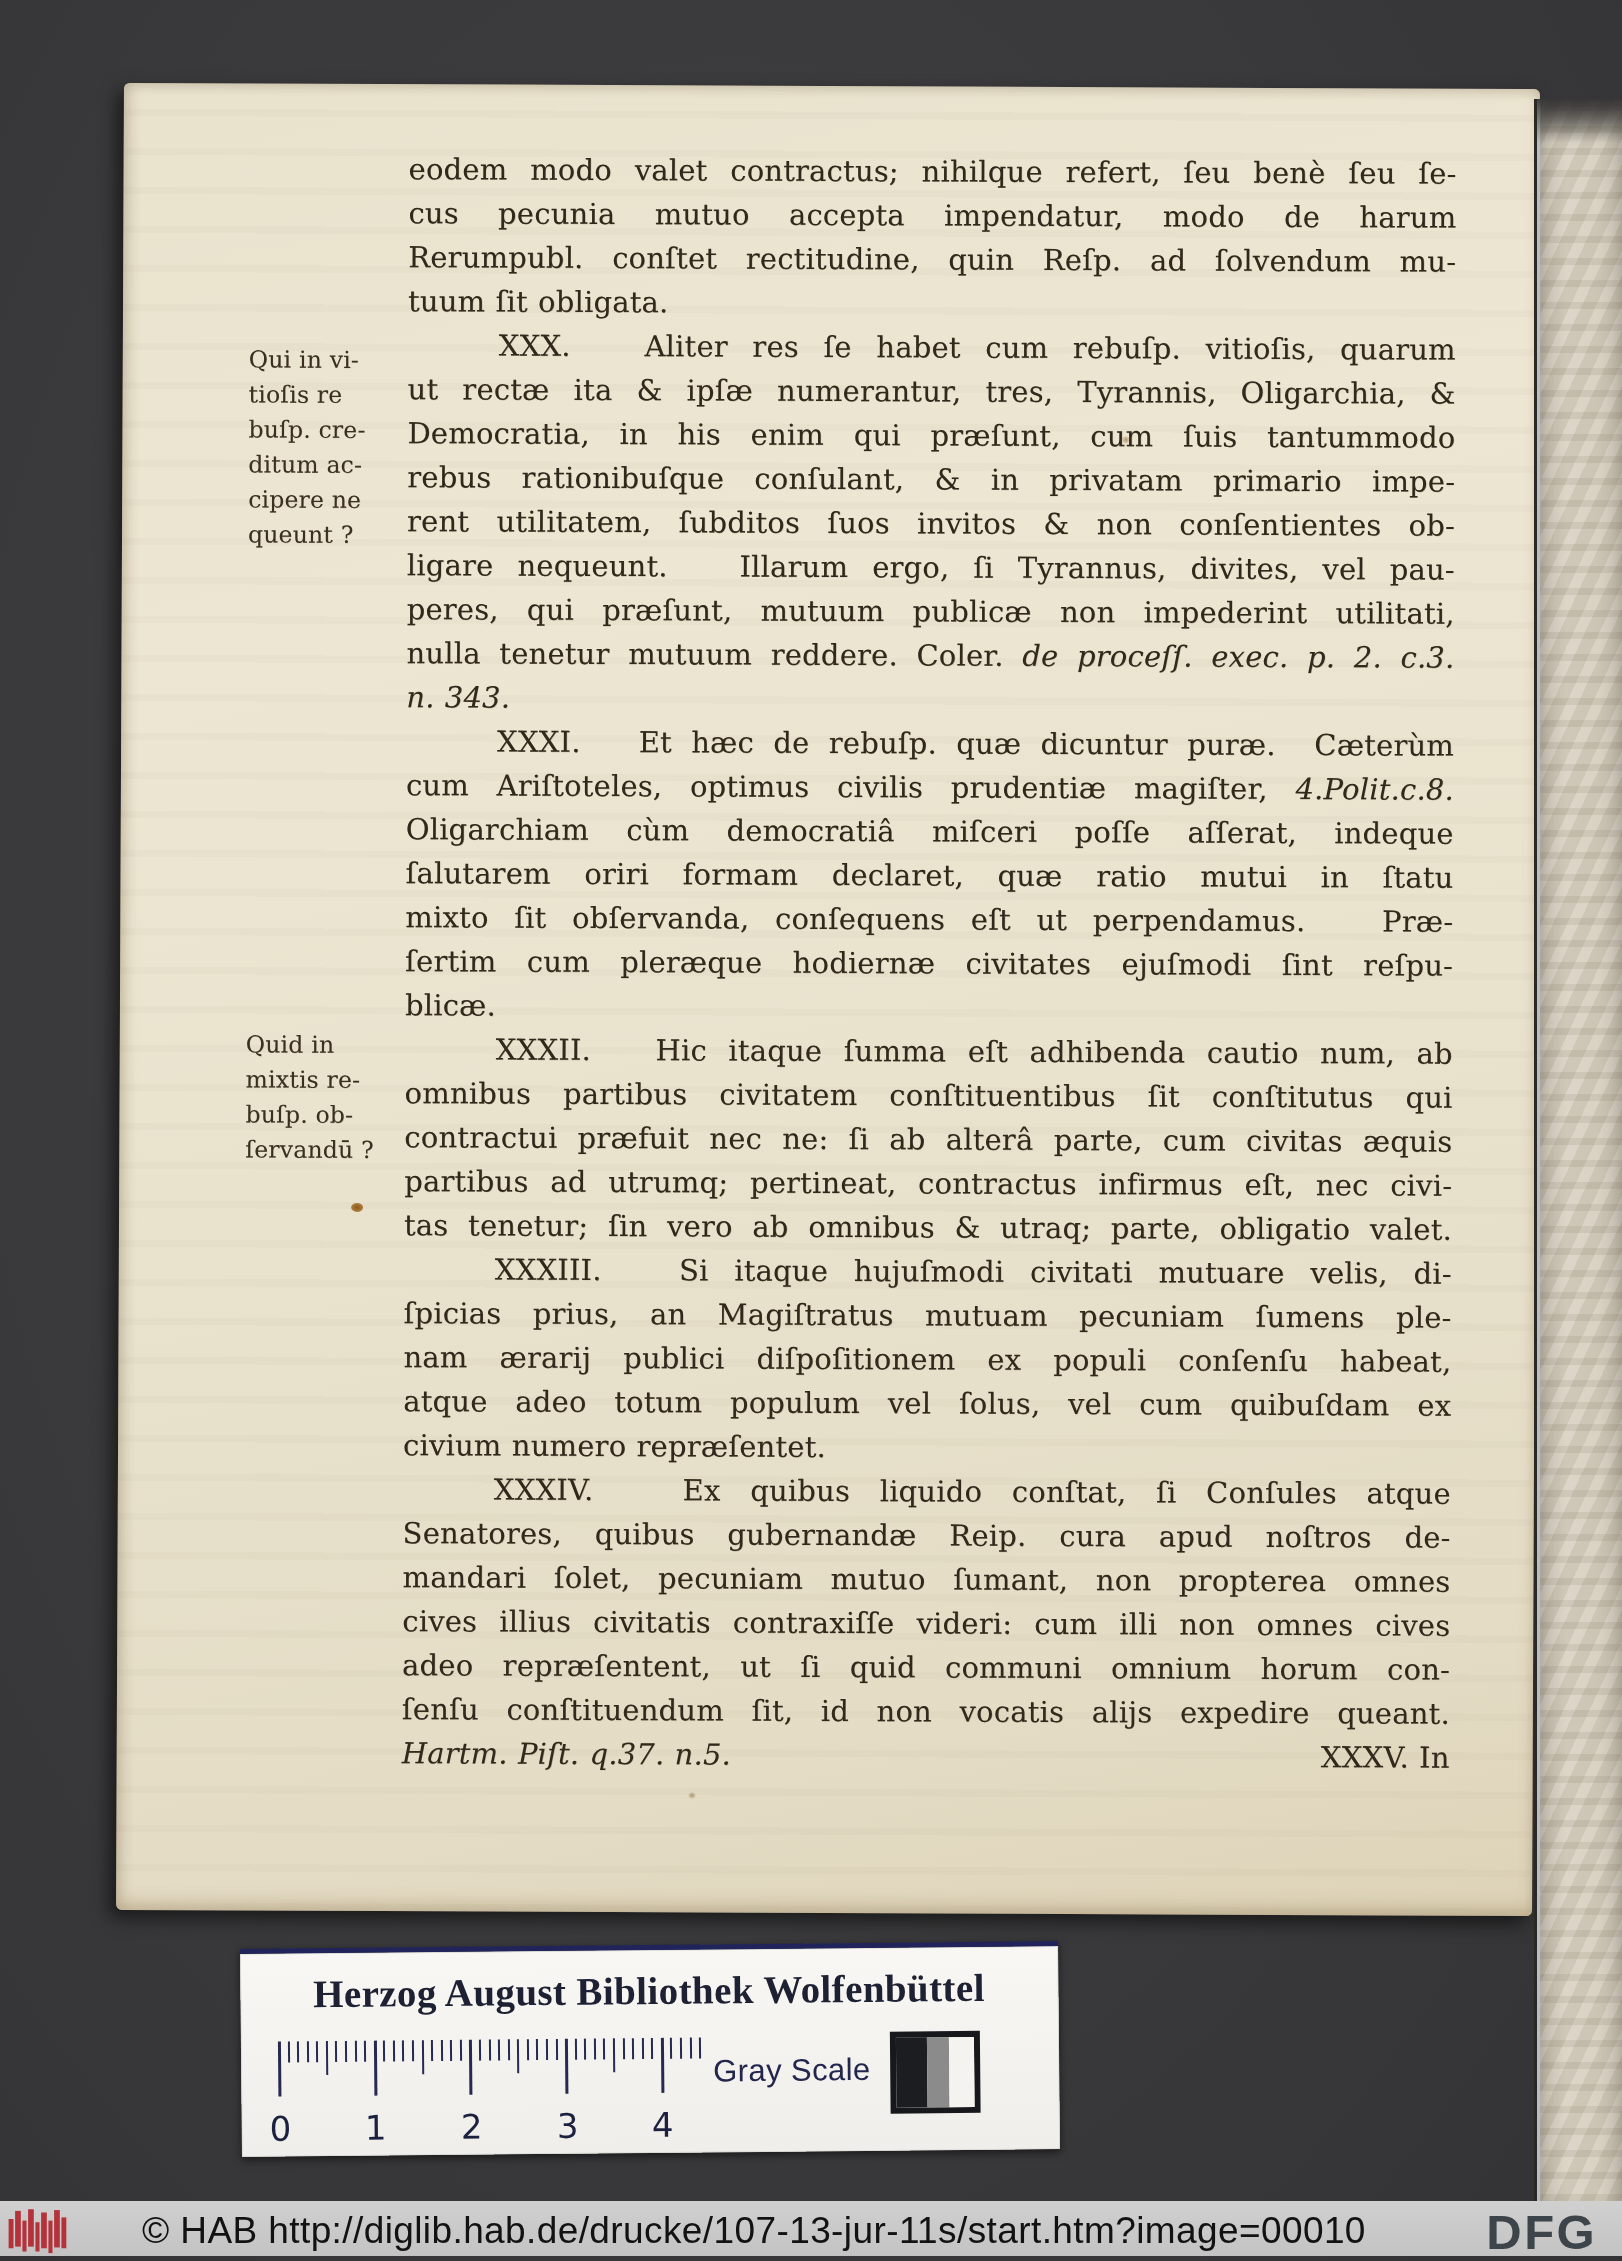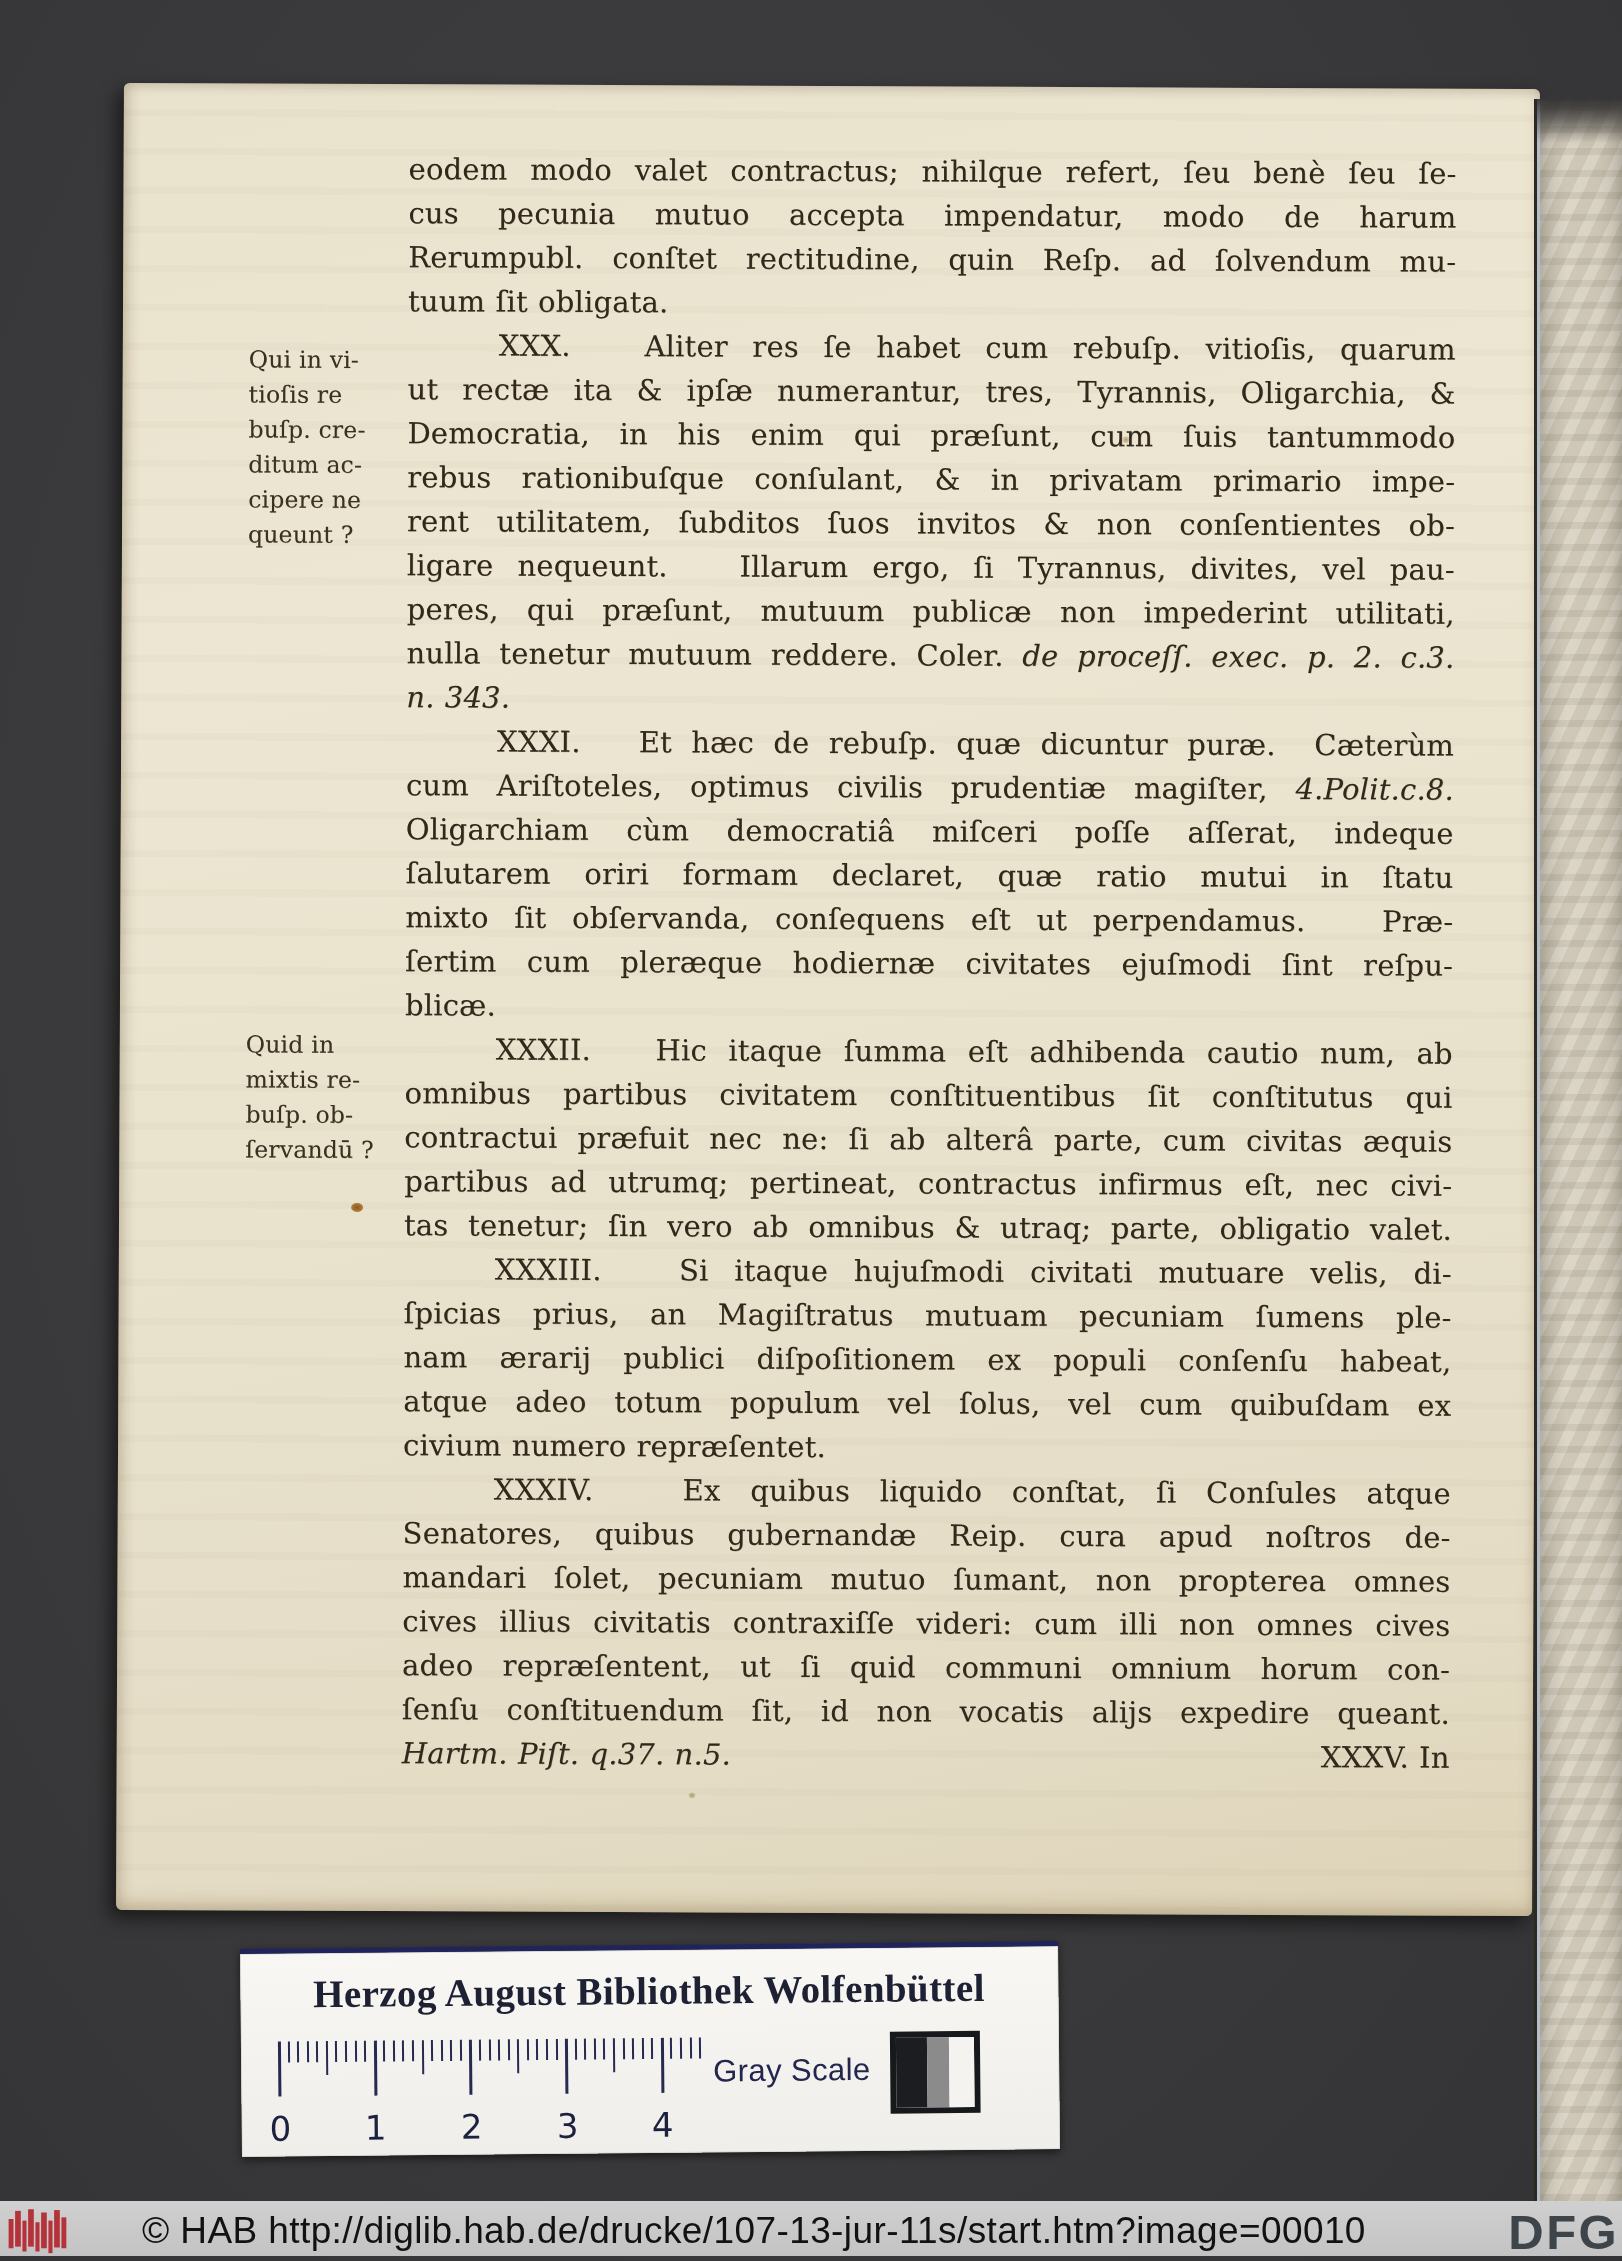--- a/index.html
+++ b/index.html
@@ -73,21 +73,21 @@
   .gs-patch{height:100%;}
   .gs-black{width:40%;background:#1c1d21;}
   .gs-gray{width:28%;background:#8b8b8b;}
   .gs-white{width:32%;background:#f4f3ef;}
 
   
   .footer-bar{position:absolute;left:0;top:2201px;width:1622px;height:55px;
     background:linear-gradient(#d0d0d0,#c3c3c3);text-align:center;}
   .copyright-url{position:absolute;left:142px;top:9px;
     font-family:"Liberation Sans", sans-serif;font-size:37px;color:#121212;letter-spacing:0.4px;white-space:nowrap;}
-  .dfg-logo{position:absolute;right:3px;top:3.2px;
+  .dfg-logo{position:absolute;right:25px;top:3.2px;
     font-family:"Liberation Sans", sans-serif;font-weight:bold;font-size:49px;color:#3e454a;letter-spacing:2.4px;}
   .hab-logo{position:absolute;left:6.5px;top:4.9px;width:65px;height:52px;}
 </style>
 </head>
 <body>
 
 <div class="book-page">
   <div class="margin-note note1">
       <div>Qui in vi-</div>
       <div>tioſis re</div>

